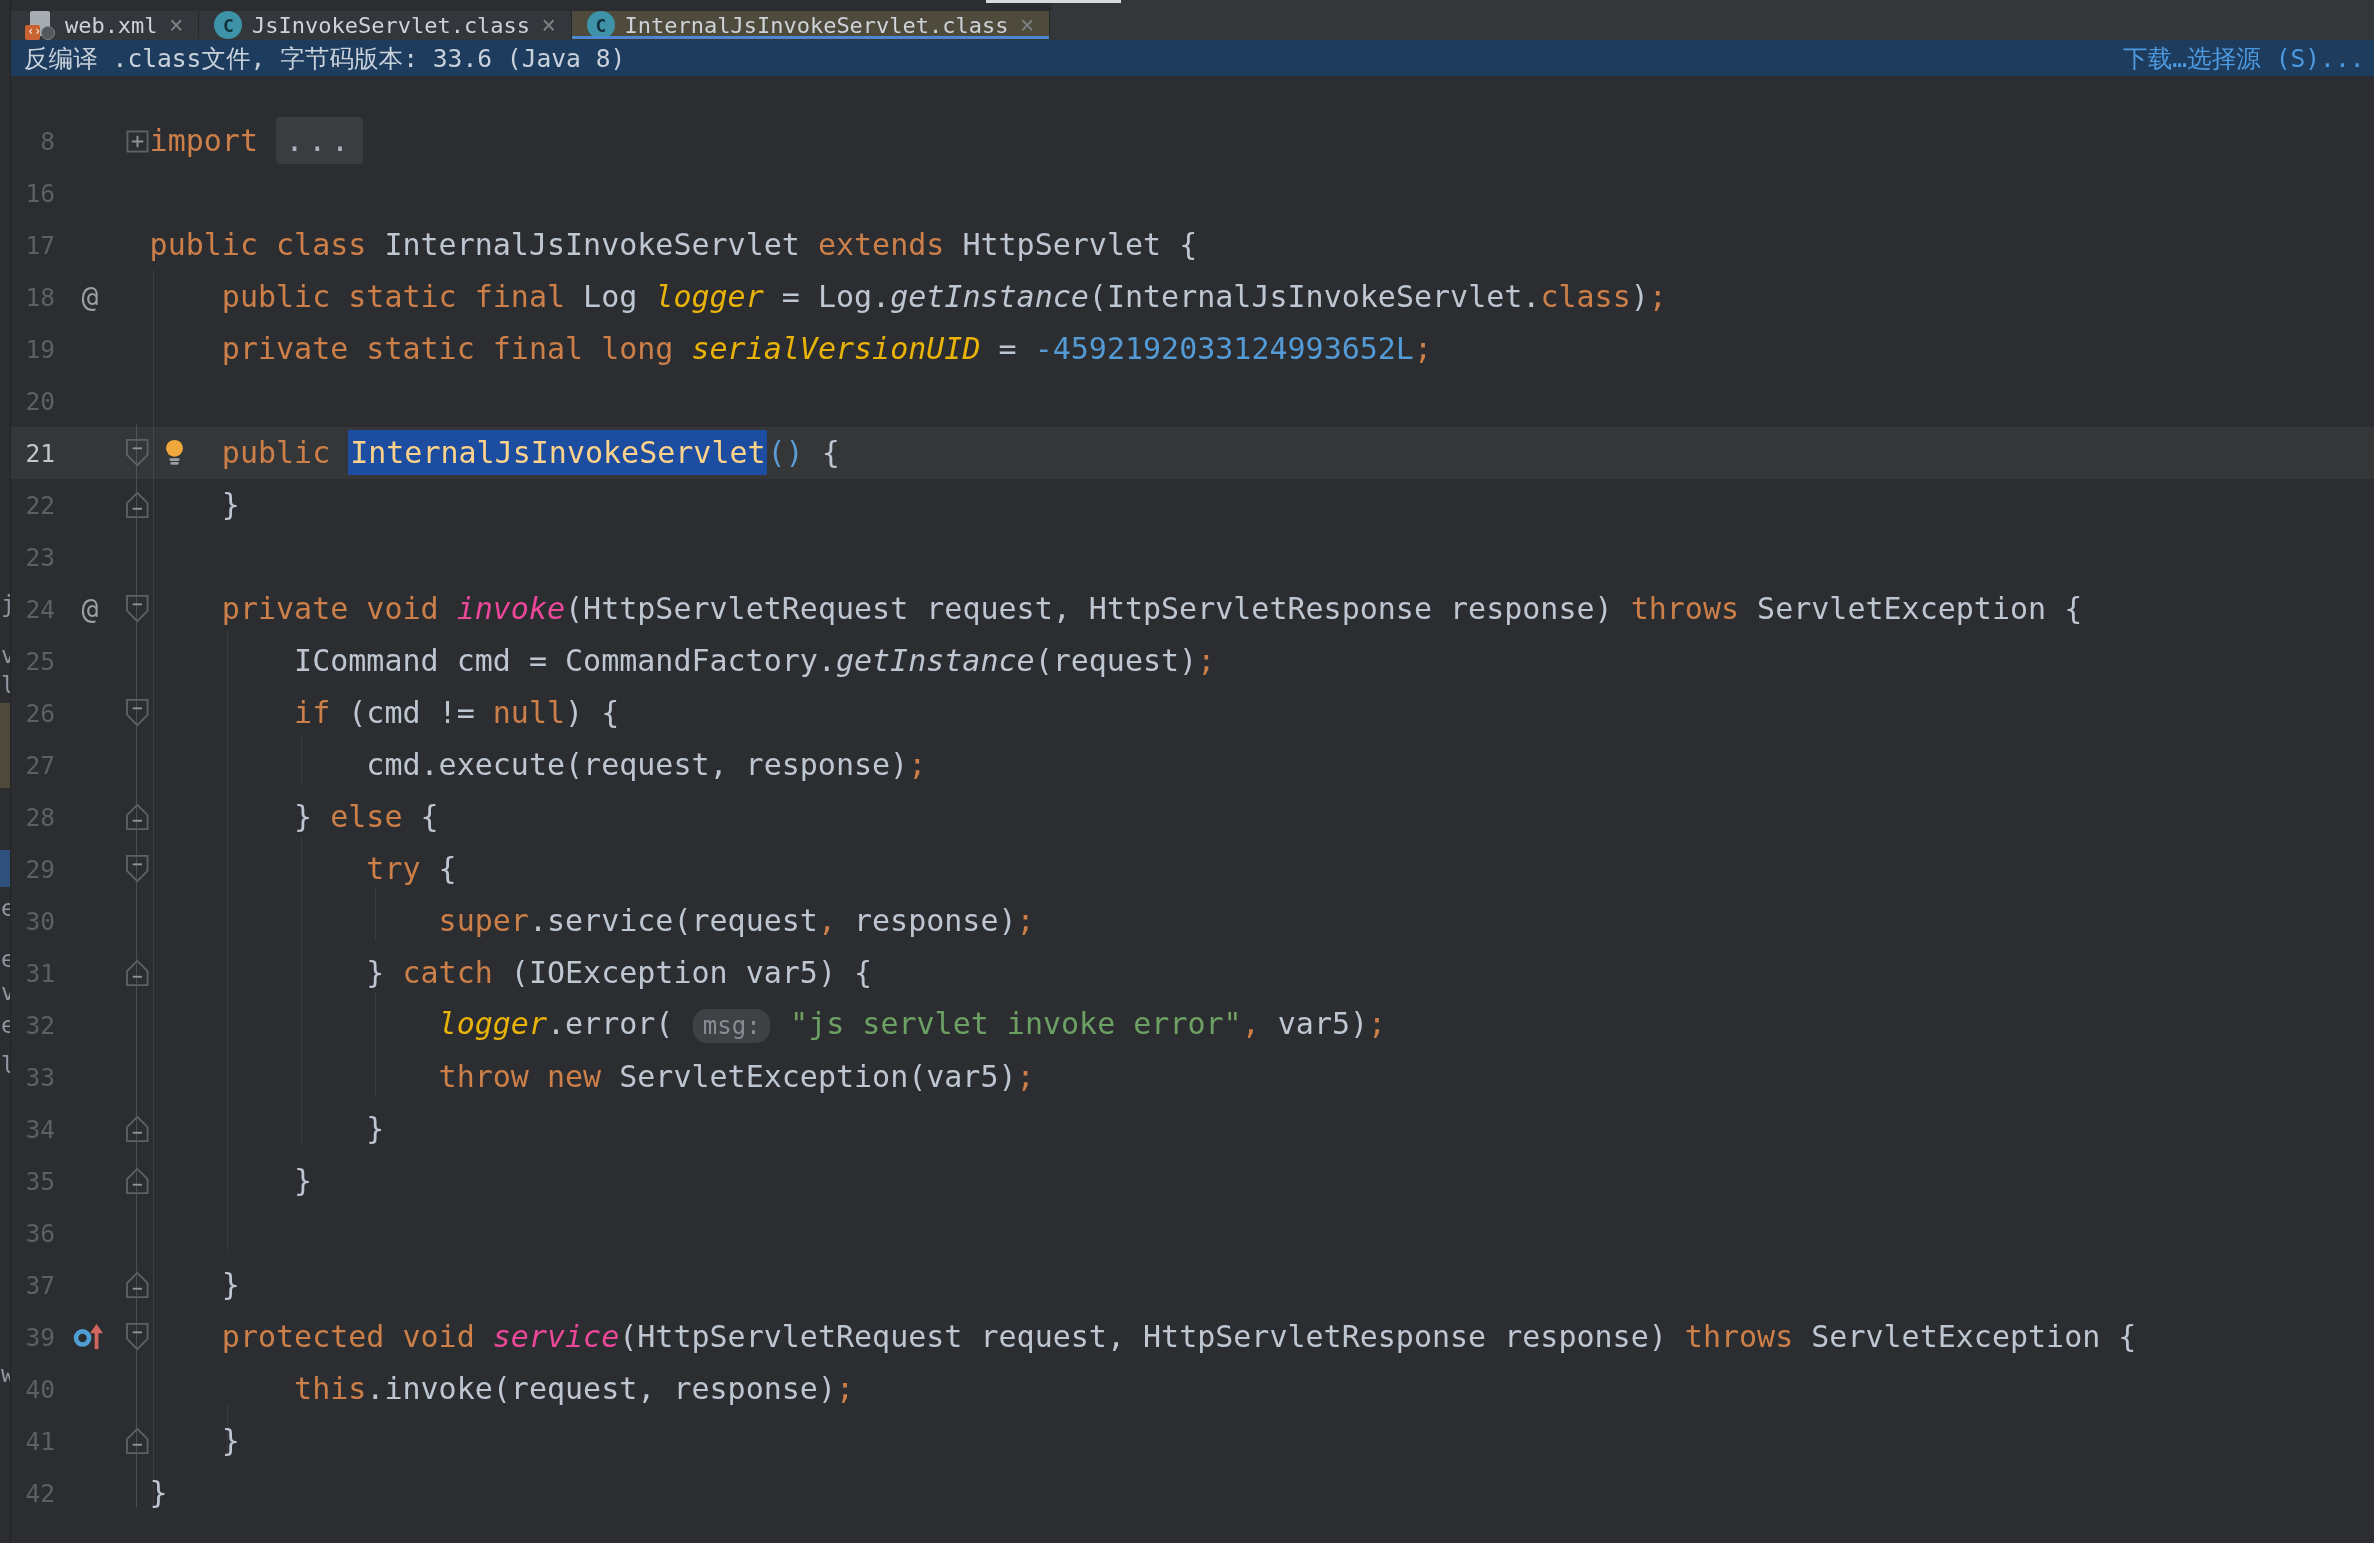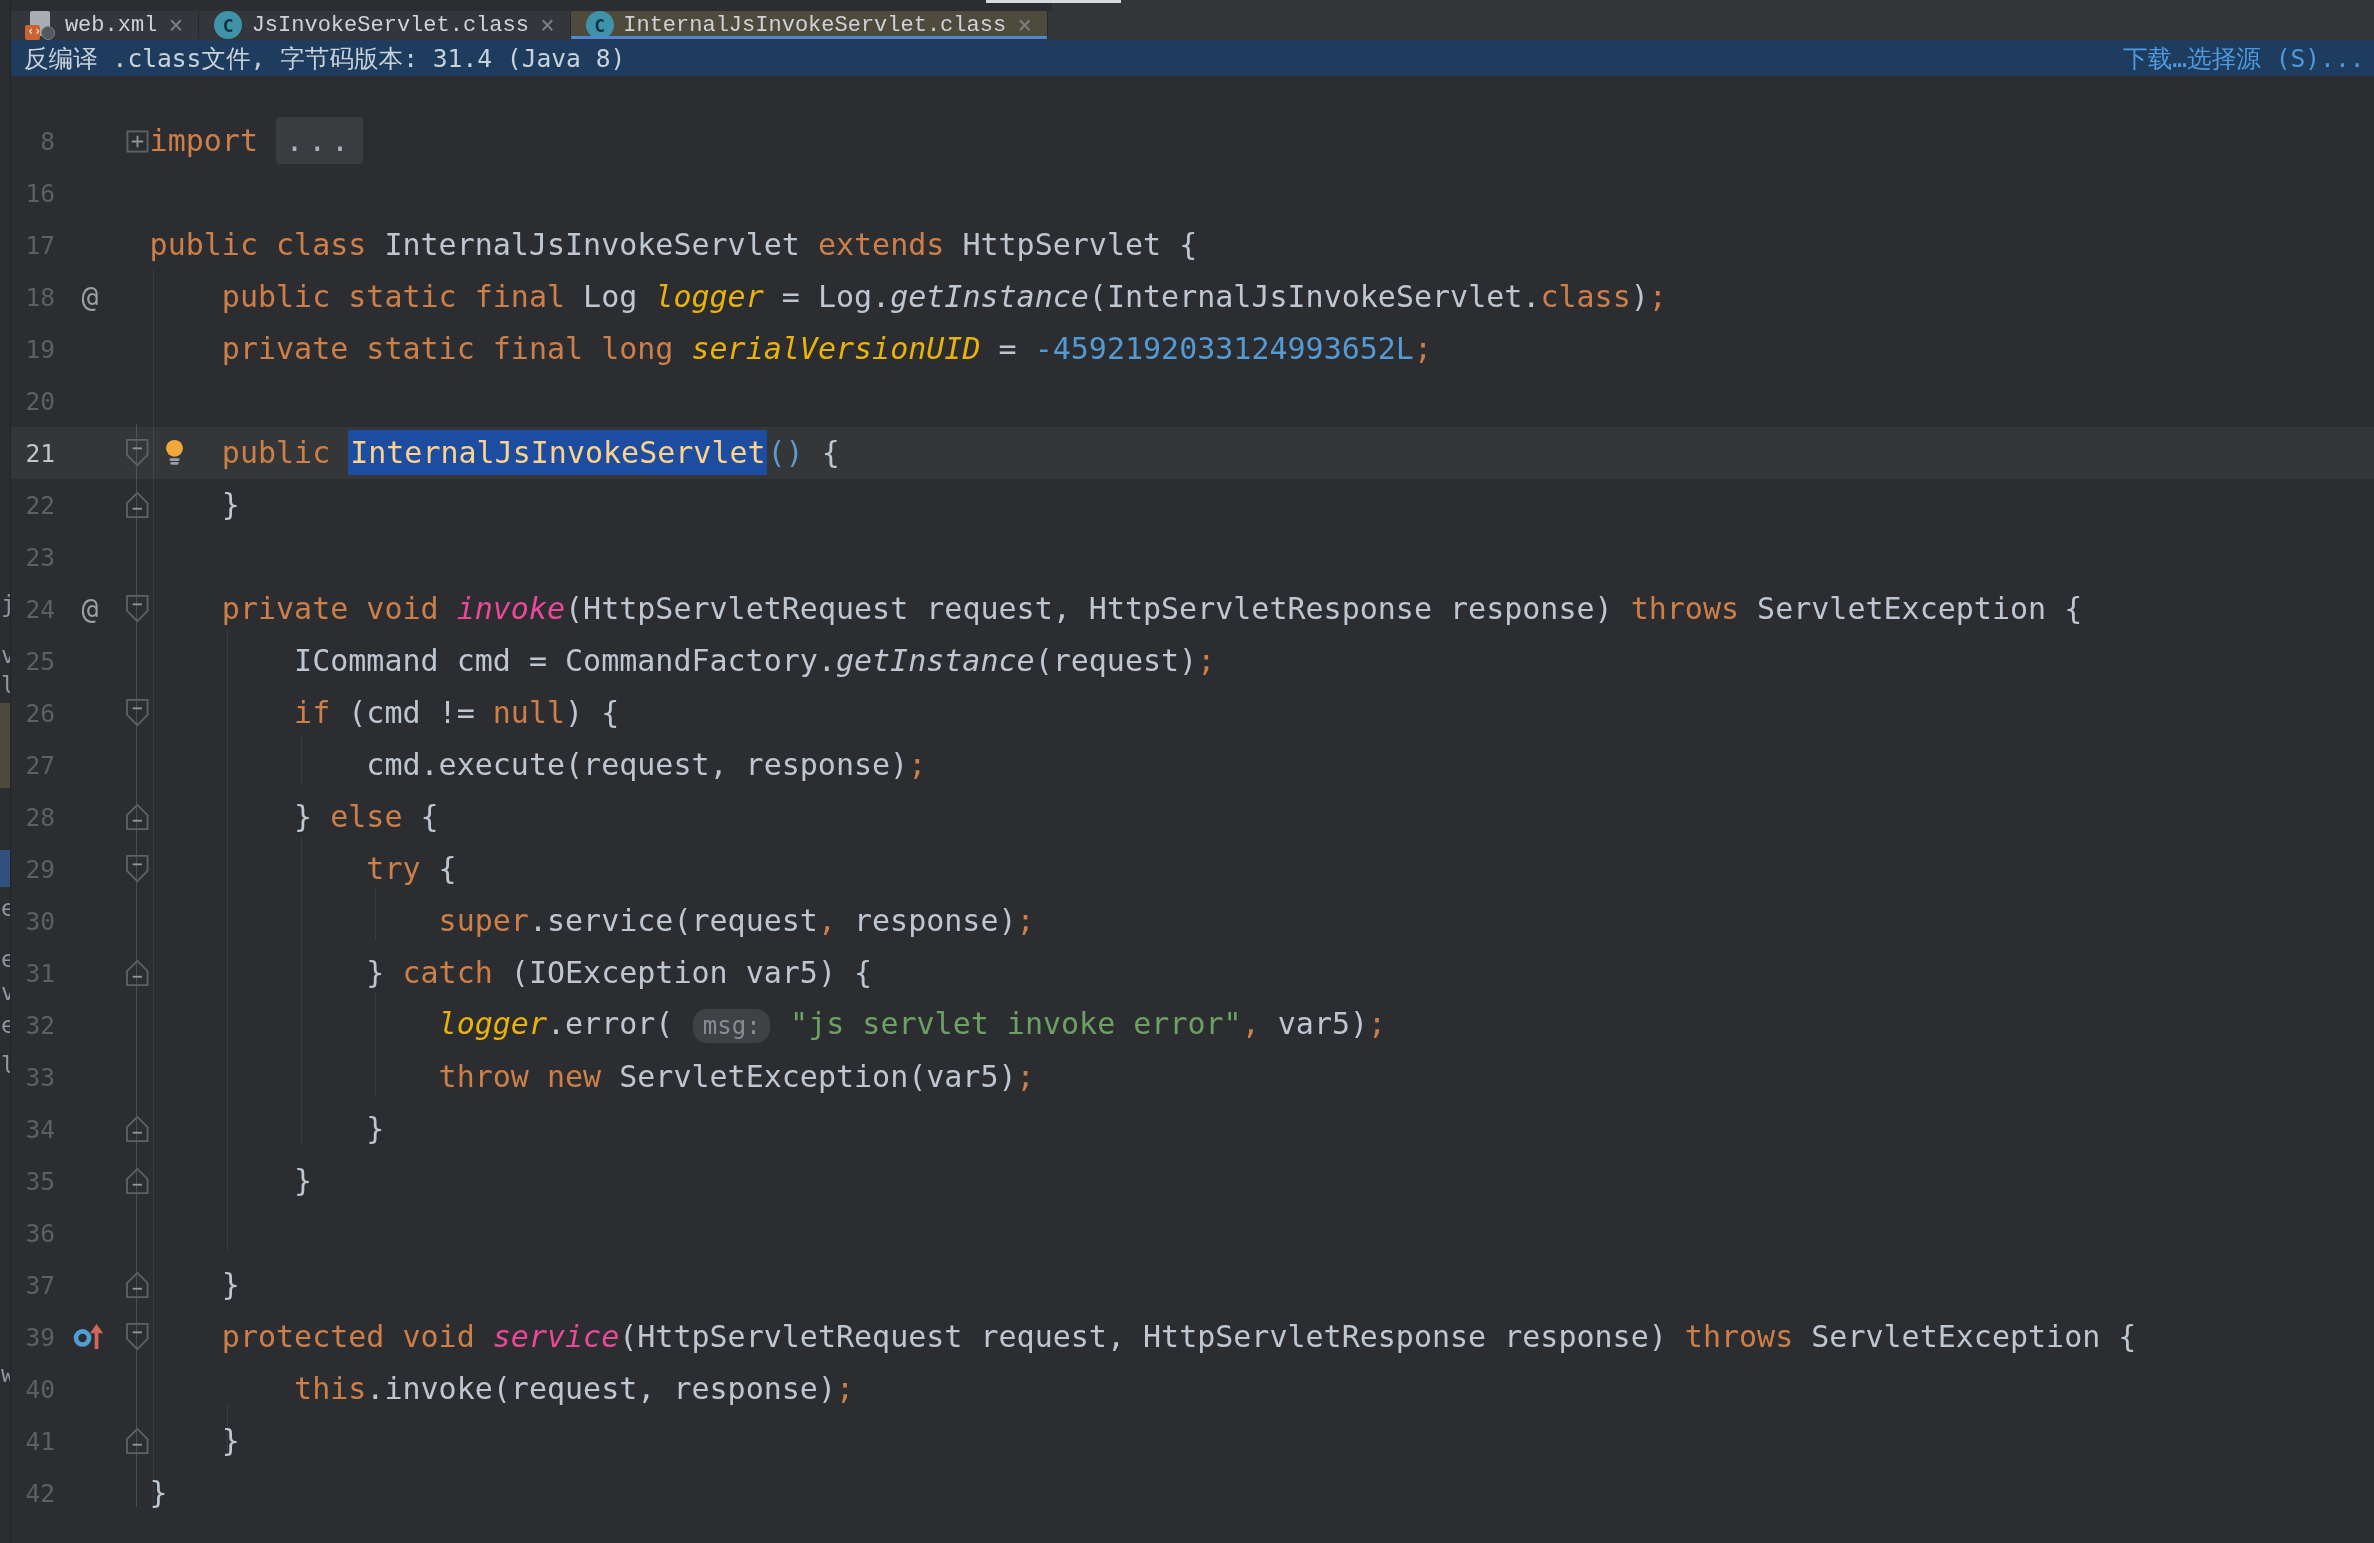--- a/index.html
+++ b/index.html
@@ -12,21 +12,21 @@
   .tabbar{position:absolute;left:0;top:0;width:2374px;height:40px;background:#34373a;}
   .tabbar-dark{position:absolute;left:0;top:0;width:1052px;height:11.4px;background:#2b2d30;}
   .tab-strip{position:absolute;left:10.4px;top:11.4px;height:28px;display:flex;align-items:stretch;}
   .tab{
     display:flex;align-items:center;gap:9.5px;padding:0 15px;position:relative;
     background:#33363a;border-right:0.9px solid #26282a;cursor:pointer;
     font-size:22px;color:#ced3d9;white-space:nowrap;
   }
   .tab.active{background:#4e4a3c;}
   .tunder{position:absolute;left:0;right:0;bottom:0px;height:3.8px;background:#4b87d2;bottom:0;}
-  .tlabel{color:#ced3d9;font-family:Liberation Mono, monospace;}
+  .tlabel{color:#ced3d9;}
   .tclose{color:#7b8085;font-size:24px;line-height:1;margin-left:1.9px;}
   .cicon{
     width:28px;height:28px;border-radius:50%;background:#3e93a9;color:#11303b;
     display:inline-flex;align-items:center;justify-content:center;
     font-size:18px;font-weight:bold;flex:0 0 auto;
   }
   .xicon{width:30px;height:30px;position:relative;flex:0 0 auto;display:inline-block;}
   .xpage{position:absolute;left:4.7px;top:0.9px;width:20px;height:24.6px;background:#a8adb3;border-radius:1.9px;}
   .xcode{position:absolute;left:0;bottom:0;width:15px;height:15px;background:#c96331;border-radius:1.9px;}
   .xcode::after{content:"‹›";position:absolute;left:1.9px;top:-1.9px;color:#f3e6dd;font-size:11.4px;font-weight:bold;}
@@ -93,21 +93,21 @@
         <span class="cicon">C</span>
         <span class="tlabel">InternalJsInvokeServlet.class</span>
         <span class="tclose">×</span>
         <div class="tunder"></div>
       </div>
     </div>
   <div class="top-accent"></div>
 </div>
 
 <div class="banner">
-  <span class="banner-msg">反编译 .class文件, 字节码版本: 31.4 (Java 8)</span>
+  <span class="banner-msg">反编译 .class文件, 字节码版本: 33.6 (Java 8)</span>
   <span class="banner-actions">
       <span class="blink">下载…</span>
       <span class="blink">选择源 (S)...</span>
     </span>
 </div>
 
 <div class="editor">
     <div class="guide" style="left: 153px; top: 194px; height: 1238px;"></div>
     <div class="guide" style="left: 227px; top: 555px; height: 619px;"></div>
     <div class="guide" style="left: 227px; top: 1328px; height: 52px;"></div>

